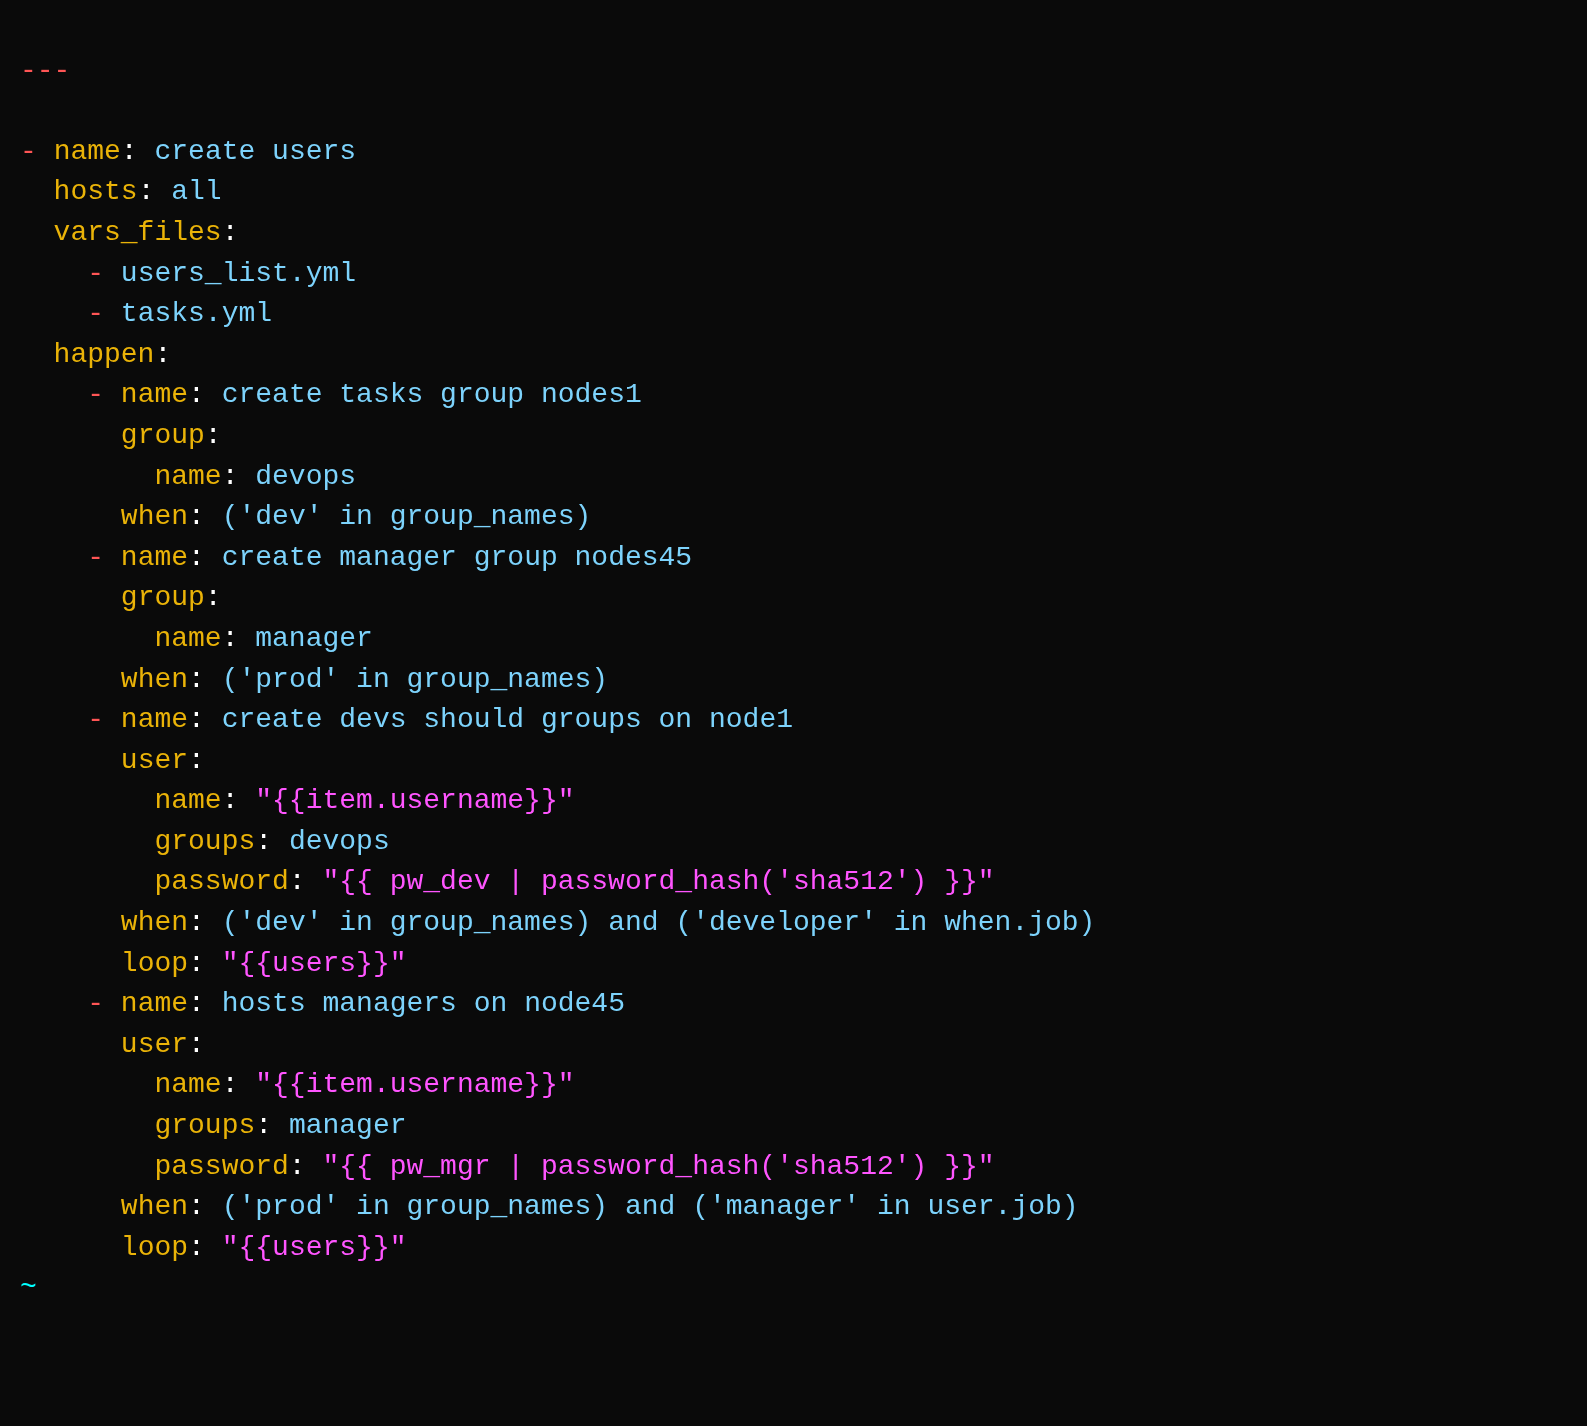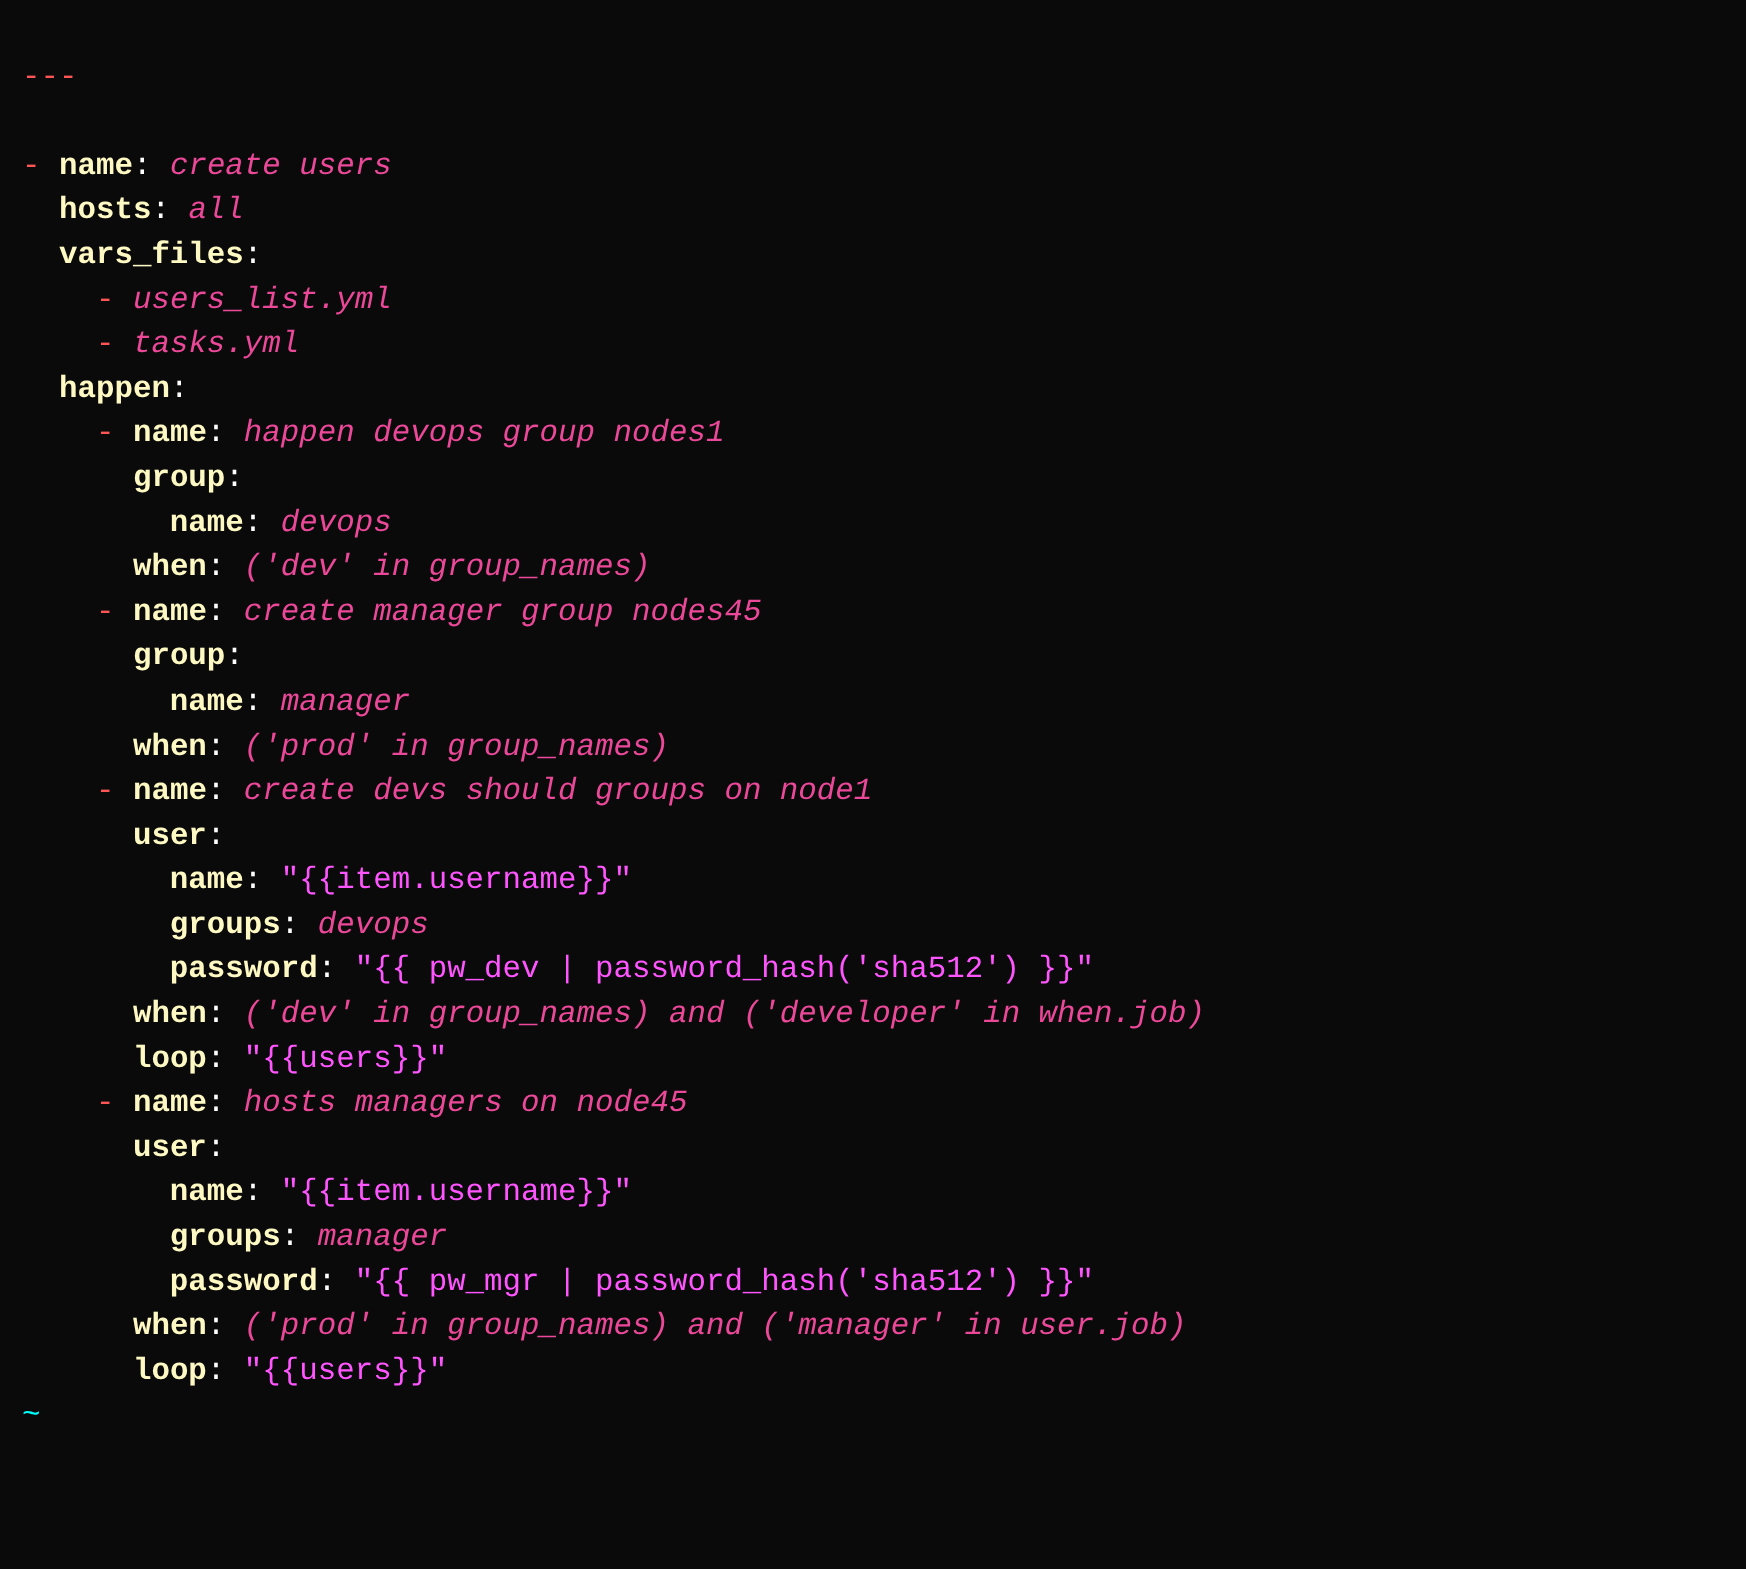--- a/index.html
+++ b/index.html
@@ -18,42 +18,42 @@
       min-height: 1426px;
       padding: 10px 0 20px 20px;
       overflow-x: hidden;
     }
 
     .code-block {
       white-space: pre;
     }
 
     .cyan { color: #00ffff; }
-    .white { color: #ec4899; font-style: italic; }
+    .white { color: #7dd3fc; }
 
     .dash { color: #ff5555; }
     .separator { color: #ff5555; }
 
-    span.key { color: #fef9c3; font-weight: bold; }
+    span.key { color: #eab308; }
     span.colon { color: #ffffff; }
     span.string { color: #ff55ff; }
   </style>
 </head>
 <body>
 
 <div class="code-block">
 <span class="separator">---</span>
 
 <span class="dash">-</span> <span class="key">name</span><span class="colon">:</span> <span class="white">create users</span>
   <span class="key">hosts</span><span class="colon">:</span> <span class="white">all</span>
   <span class="key">vars_files</span><span class="colon">:</span>
     <span class="dash">-</span> <span class="white">users_list.yml</span>
     <span class="dash">-</span> <span class="white">tasks.yml</span>
   <span class="key">happen</span><span class="colon">:</span>
-    <span class="dash">-</span> <span class="key">name</span><span class="colon">:</span> <span class="white">happen devops group nodes1</span>
+    <span class="dash">-</span> <span class="key">name</span><span class="colon">:</span> <span class="white">create tasks group nodes1</span>
       <span class="key">group</span><span class="colon">:</span>
         <span class="key">name</span><span class="colon">:</span> <span class="white">devops</span>
       <span class="key">when</span><span class="colon">:</span> <span class="white">('dev' in group_names)</span>
     <span class="dash">-</span> <span class="key">name</span><span class="colon">:</span> <span class="white">create manager group nodes45</span>
       <span class="key">group</span><span class="colon">:</span>
         <span class="key">name</span><span class="colon">:</span> <span class="white">manager</span>
       <span class="key">when</span><span class="colon">:</span> <span class="white">('prod' in group_names)</span>
     <span class="dash">-</span> <span class="key">name</span><span class="colon">:</span> <span class="white">create devs should groups on node1</span>
       <span class="key">user</span><span class="colon">:</span>
         <span class="key">name</span><span class="colon">:</span> <span class="string">"{{item.username}}"</span>

